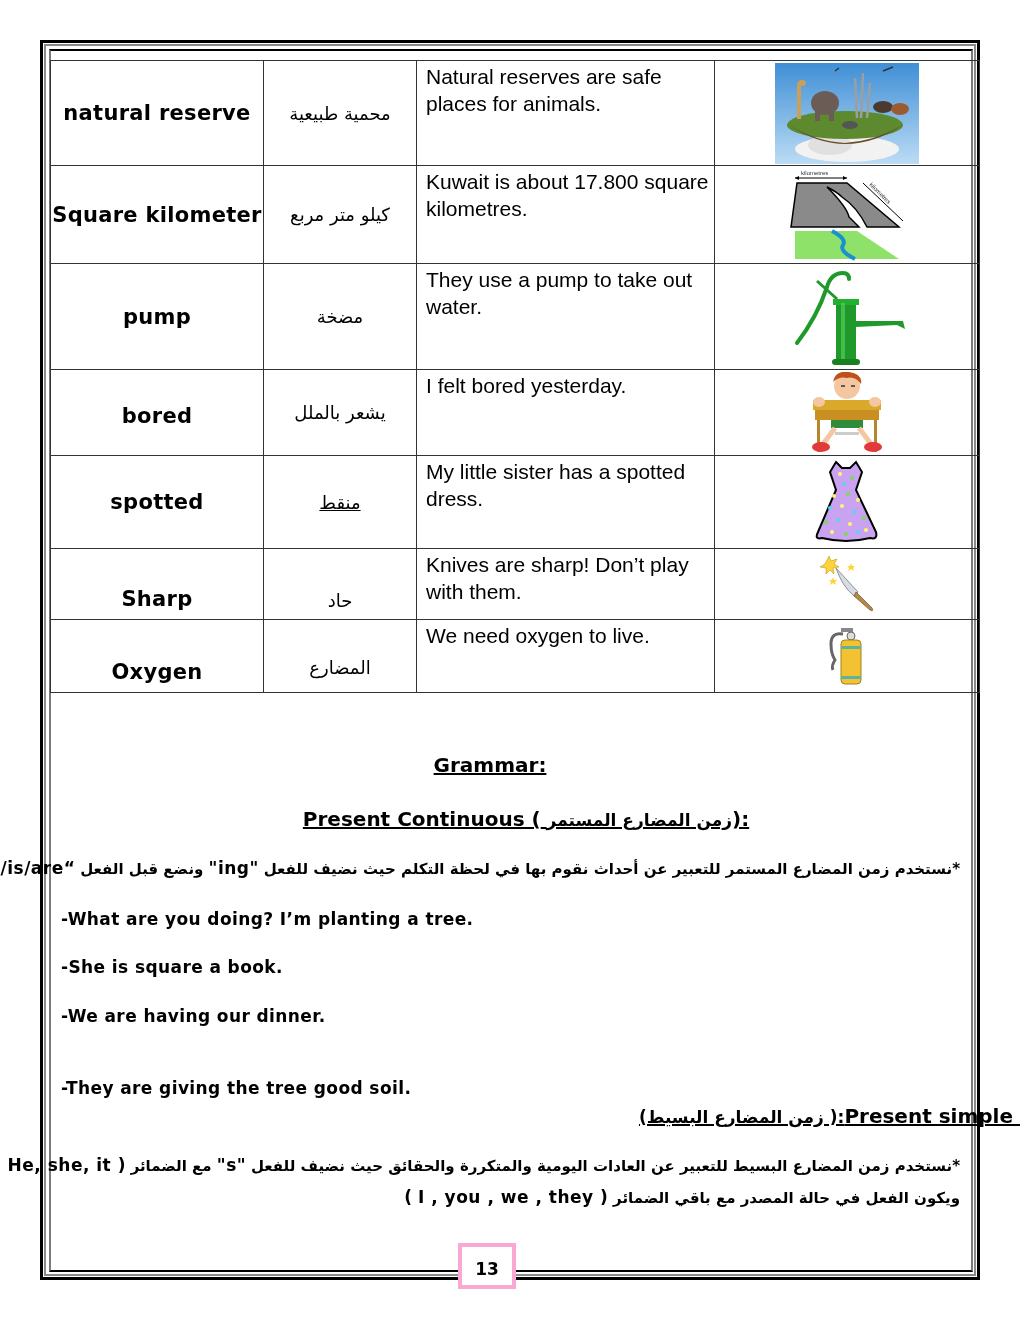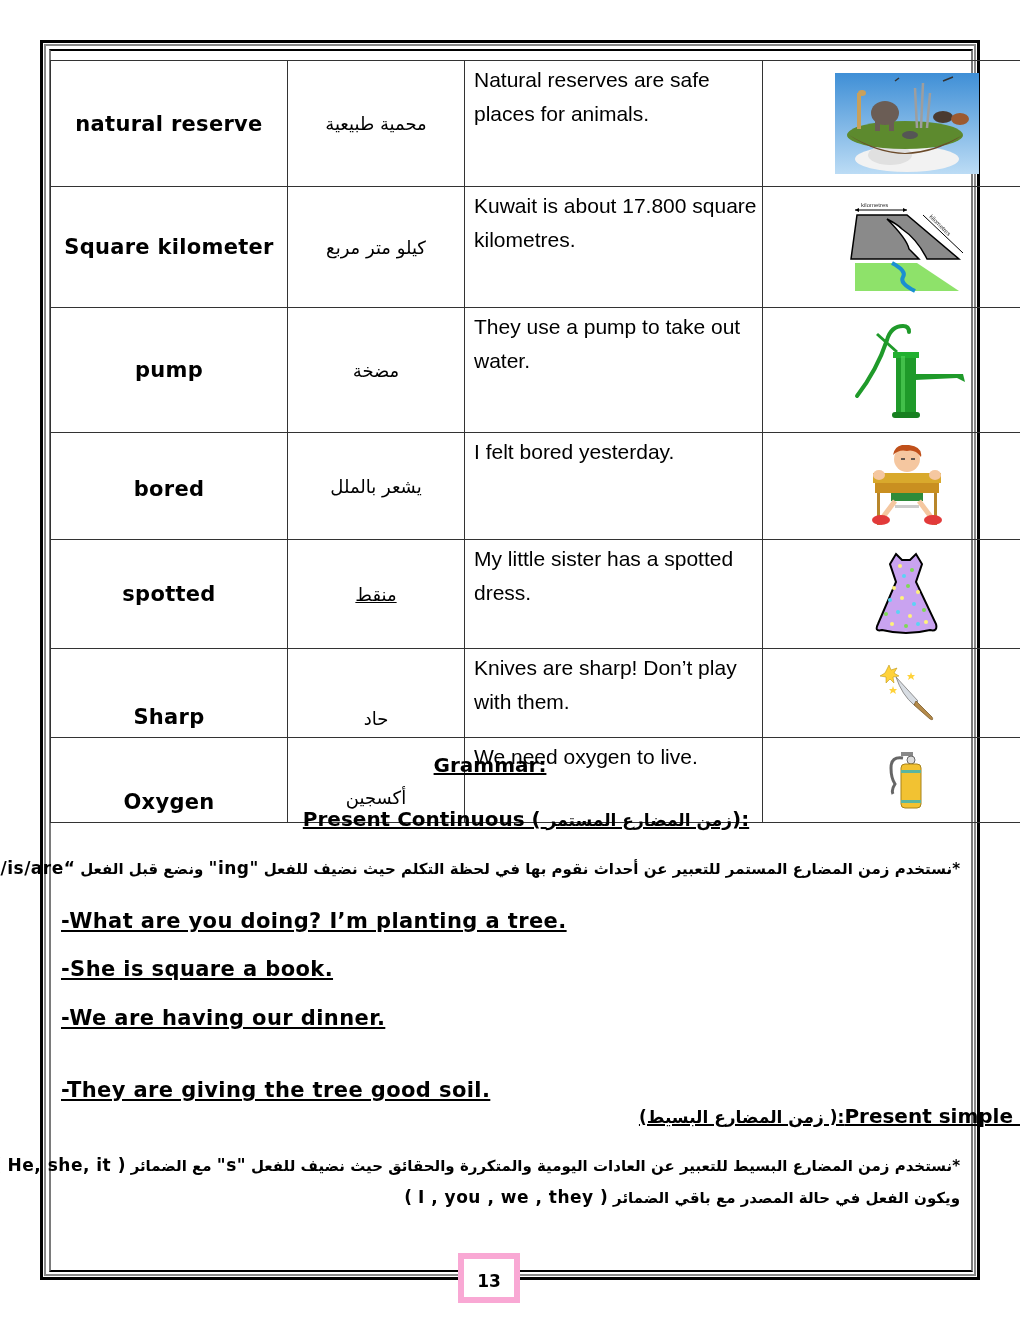--- a/index.html
+++ b/index.html
@@ -3,39 +3,39 @@
   <meta charset="utf-8">
   <style>
     html, body { margin:0; padding:0; background:#ffffff; }
     body { width:1020px; height:1320px; position:relative; overflow:hidden; font-family:"DejaVu Sans", sans-serif; color:#000; }
 
     .frame-outer { position:absolute; left:40px; top:40px; width:934px; height:1234px; border:3px solid #000; }
     .frame-gray { position:absolute; left:44px; top:44px; width:928px; height:1228px; border:2px solid #8a8a8a; }
     .frame-inner { position:absolute; left:49px; top:49px; width:920px; height:1219px; border-left:2px solid #7a7a7a; border-top:2px solid #000; border-right:2px solid #7a7a7a; border-bottom:2px solid #000;}
 
     table.vocab { position:absolute; left:50px; top:60px; width:920px; border-collapse:collapse; table-layout:fixed; }
-    table.vocab td { border:1.5px solid #333; padding:12px; vertical-align:top; }
+    table.vocab td { border:1.5px solid #333; padding:0; vertical-align:top; }
     .c-word { width:212px; text-align:center; vertical-align:middle !important; font-family:"DejaVu Sans", sans-serif; font-weight:bold; font-size:21px; letter-spacing:0.3px; }
     .c-ar { width:152px; text-align:center; vertical-align:middle !important; font-family:"DejaVu Sans", sans-serif; font-size:18px; direction:rtl; }
-    .c-ex { width:288px; font-family:"Liberation Sans", sans-serif; font-size:21px; line-height:34px; padding:2px 0 0 9px !important; }
+    .c-ex { width:288px; font-family:"Liberation Sans", sans-serif; font-size:21px; line-height:27px; padding:2px 0 0 9px !important; }
     .c-img { width:264px; text-align:center; vertical-align:middle !important; position:relative; }
     .word-low { vertical-align:bottom !important; padding-bottom:8px !important; }
 
     .img-box { margin:0 auto; display:block; }
 
     .grammar-title { position:absolute; left:0; width:980px; top:753px; text-align:center; font-weight:bold; font-size:20px; text-decoration:underline; }
     .pc-title { position:absolute; left:16px; width:1020px; top:807px; text-align:center; font-weight:bold; font-size:20px; text-decoration:underline; }
     .rule-line { position:absolute; right:60px; top:858px; font-weight:bold; font-size:15px; direction:rtl; white-space:nowrap; }
-    .ex { position:absolute; left:61px; font-weight:bold; font-size:21px; white-space:nowrap; letter-spacing:0.4px;text-decoration:underline; }
+    .ex { position:absolute; left:61px; font-weight:bold; font-size:17px; white-space:nowrap; letter-spacing:0.4px; }
     .ps-title { position:absolute; left:0; width:1020px; top:1104px; font-weight:bold; font-size:20px; text-decoration:underline; direction:rtl; }
     .ps-rule1 { position:absolute; right:60px; top:1155px; font-weight:bold; font-size:15px; direction:rtl; white-space:nowrap; }
     .ps-rule2 { position:absolute; right:60px; top:1187px; font-weight:bold; font-size:15px; direction:rtl; white-space:nowrap; }
     .latin { font-size:17px; letter-spacing:0.5px; }
 
-    .page-num { position:absolute; left:458px; top:1243px; width:50px; height:38px; border:6px solid #f9a8d4; background:#fff; text-align:center; font-weight:bold; font-size:17px; line-height:44px;margin-top:10px; }
+    .page-num { position:absolute; left:458px; top:1243px; width:50px; height:38px; border:4px solid #f9a8d4; background:#fff; text-align:center; font-weight:bold; font-size:17px; line-height:44px; }
   </style>
 </head>
 <body>
 
 <div class="frame-outer"></div>
 <div class="frame-gray"></div>
 <div class="frame-inner"></div>
 
 <table class="vocab">
   <tbody>
@@ -163,21 +163,21 @@
         <path d="M14 10 l3 -6 l2 5 l6 -2 l-3 5 l5 3 l-6 1 l1 6 l-4 -4 l-4 4 l0 -6 l-6 -1 l5 -3z" fill="#ffd23a" stroke="#b58a00" stroke-width="0.5"></path>
         <path d="M38 14 l1 -3 l1 3 l3 0 l-2 2 l1 3 l-3 -2 l-3 2 l1 -3 l-2 -2z" fill="#ffd23a"></path>
         <path d="M20 28 l1 -3 l1 3 l3 0 l-2 2 l1 3 l-3 -2 l-3 2 l1 -3 l-2 -2z" fill="#ffd23a"></path>
         <path d="M24 16 L46 40 L42 44 Q30 34 24 16Z" fill="#d8dde3" stroke="#777" stroke-width="0.8"></path>
         <path d="M44 40 L60 56 Q62 60 58 58 L42 44Z" fill="#b48a4a" stroke="#7a5a2a" stroke-width="0.8"></path>
       </svg>
     </td>
   </tr>
   <tr style="height:73px;">
     <td class="c-word word-low">Oxygen</td>
-    <td class="c-ar word-low" style="padding-bottom:14px !important;">أكسجين</td>
+    <td class="c-ar word-low" style="padding-bottom:14px !important;">المضارع</td>
     <td class="c-ex">We need oxygen to live.</td>
     <td class="c-img">
       <svg class="img-box" width="44" height="60" viewBox="0 0 44 60">
         <rect x="16" y="2" width="12" height="4" fill="#888"></rect>
         <circle cx="26" cy="10" r="4" fill="#ddd" stroke="#666"></circle>
         <path d="M18 8 Q6 6 6 18 Q6 28 10 34 Q6 40 8 44" stroke="#666" stroke-width="3" fill="none"></path>
         <rect x="16" y="14" width="20" height="44" rx="4" fill="#f2c232" stroke="#a7821a" stroke-width="1"></rect>
         <rect x="16" y="20" width="20" height="3" fill="#5ab5a0"></rect>
         <rect x="16" y="50" width="20" height="3" fill="#5ab5a0"></rect>
       </svg>

